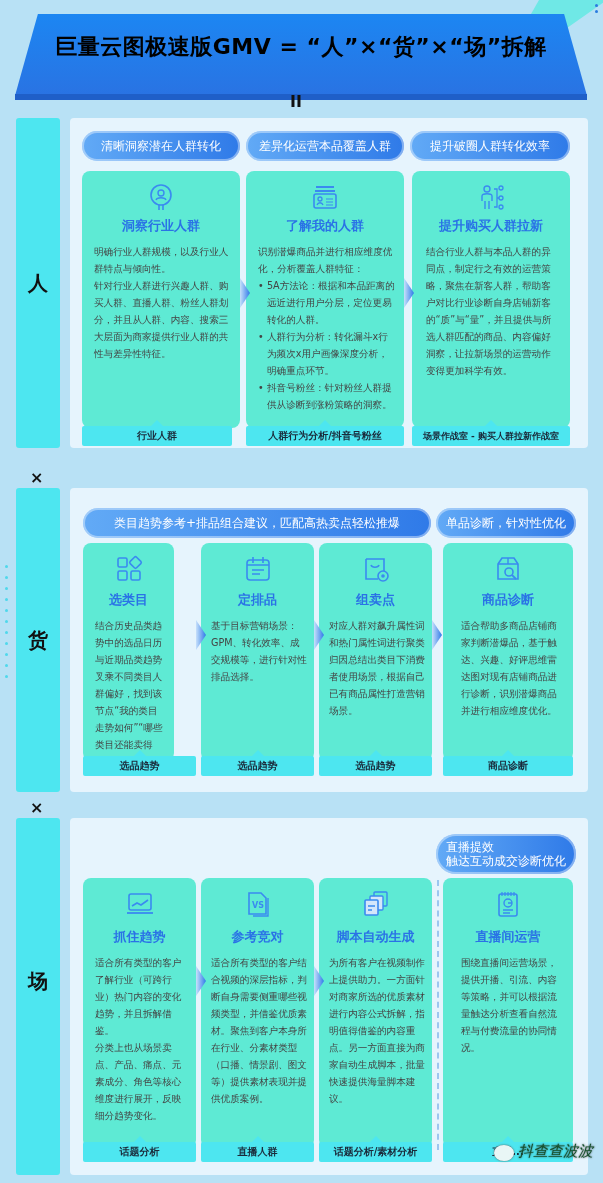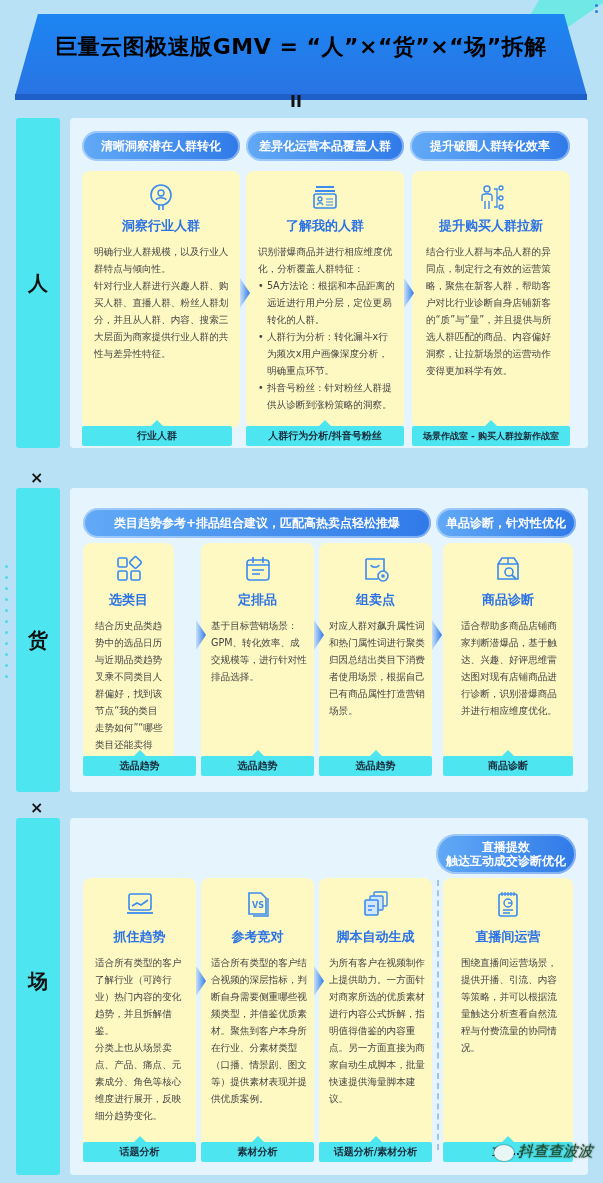--- a/index.html
+++ b/index.html
@@ -10,22 +10,22 @@
   .title-bar{position:absolute;left:15px;top:14px;width:572px;height:86px;}
   .title-shape{position:absolute;inset:0;background:linear-gradient(180deg,#1c86f2 0%,#2a72e2 100%);clip-path:polygon(4% 0,96% 0,100% 95%,0 95%);}
   .title-base{position:absolute;left:0;right:0;bottom:0;height:6px;background:#1f5fc8;}
   .title-text{position:absolute;left:0;right:0;top:18px;text-align:center;color:#000000;font-weight:bold;font-size:22px;letter-spacing:0.5px;}
   .equals{position:absolute;left:290px;top:92px;font-size:16px;font-weight:bold;color:#111;}
   .times{position:absolute;left:30px;font-size:16px;font-weight:bold;color:#111;}
   .dots-left{position:absolute;left:5px;width:4px;}
   .dots-left i{display:block;width:3px;height:3px;border-radius:50%;background:#4fd8ec;margin-bottom:8px;}
   .side-label{position:absolute;left:16px;width:44px;background:#4de6f0;border-radius:3px;display:flex;align-items:center;justify-content:center;font-size:20px;font-weight:bold;color:#111;}
   .panel{position:absolute;left:70px;width:518px;background:#e6f4fd;border-radius:4px;}
-  .pill{position:absolute;height:30px;border-radius:16px;background:linear-gradient(90deg,#62aaf6,#2f7ae8);color:#fff;font-weight:bold;font-size:12px;display:flex;align-items:center;justify-content:center;text-align:center;line-height:14px;box-shadow:0 0 0 2px #ffffff66 inset;}
-  .card{position:absolute;background:#fef9c3;border-radius:8px;}
+  .pill{position:absolute;height:30px;border-radius:16px;background:linear-gradient(90deg,#62aaf6,#2f7ae8);color:#fff;font-weight:normal;font-size:12px;display:flex;align-items:center;justify-content:center;line-height:14px;box-shadow:0 0 0 2px #ffffff66 inset;}
+  .card{position:absolute;background:#5eead4;border-radius:8px;}
   .card .icon{position:absolute;left:50%;transform:translateX(-50%);top:12px;width:28px;height:28px;}
   .card .ctitle{position:absolute;left:0;right:0;text-align:center;color:#2a72e6;font-weight:bold;font-size:13px;}
   .card .cbody{position:absolute;color:#444;font-size:9.6px;line-height:17px;}
   .card .cbody li{list-style:none;position:relative;padding-left:9px;}
   .card .cbody li::before{content:"•";position:absolute;left:0;}
   .footer{position:absolute;height:20px;background:#4de6f0;border-radius:2px;display:flex;align-items:center;justify-content:center;font-size:10px;font-weight:bold;color:#1a2a3a;}
   .footer::before{content:"";position:absolute;left:50%;top:-6px;transform:translateX(-50%);border-left:6px solid transparent;border-right:6px solid transparent;border-bottom:6px solid #4de6f0;}
   .arrow{position:absolute;width:10px;height:30px;background:linear-gradient(90deg,#c7e0fb,#2f7ae8);clip-path:polygon(0 0,100% 50%,0 100%);}
   .vdash{position:absolute;width:0;border-left:2px dashed #9cc6f0;}
   .watermark{position:absolute;right:10px;bottom:22px;display:flex;align-items:flex-end;color:#14532d;font-size:15px;text-shadow:0 0 2px #333;font-style:italic;}
@@ -235,21 +235,21 @@
       </svg>
     <div class="ctitle" style="top:50px;">直播间运营</div>
     <div class="cbody" style="left:18px;right:12px;top:76px;">
         <div>围绕直播间运营场景，提供开播、引流、内容等策略，并可以根据流量触达分析查看自然流程与付费流量的协同情况。</div>
       </div>
   </div>
   <div class="arrow" style="left:126px;top:148px;"></div>
   <div class="arrow" style="left:244px;top:148px;"></div>
 
   <div class="footer" style="left:13px;top:324px;width:113px;">话题分析</div>
-  <div class="footer" style="left:131px;top:324px;width:113px;">素材分析</div>
+  <div class="footer" style="left:131px;top:324px;width:113px;">直播人群</div>
   <div class="footer" style="left:249px;top:324px;width:113px;">话题分析/素材分析</div>
   <div class="footer" style="left:373px;top:324px;width:130px;">直播...</div>
 </div>
 
 <div class="watermark">
   <span class="wm-icon"></span>
   <span>抖查查波波</span>
 </div>
 
 </body></html>

